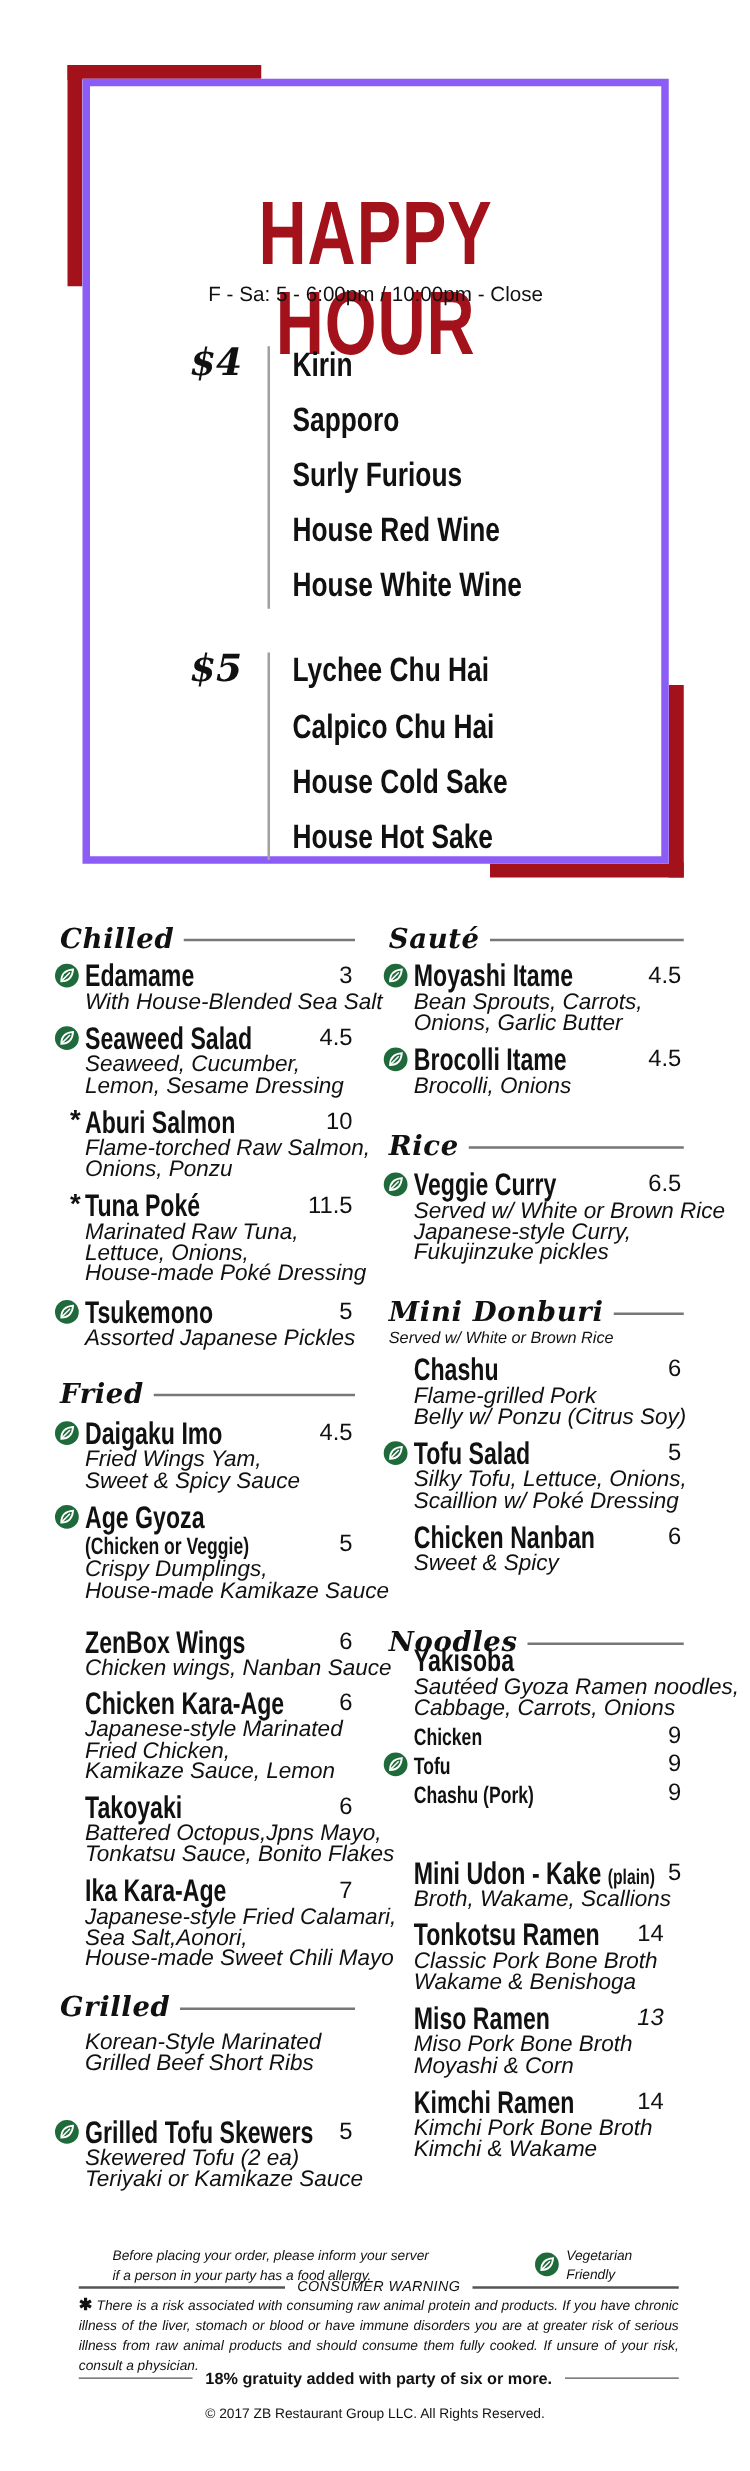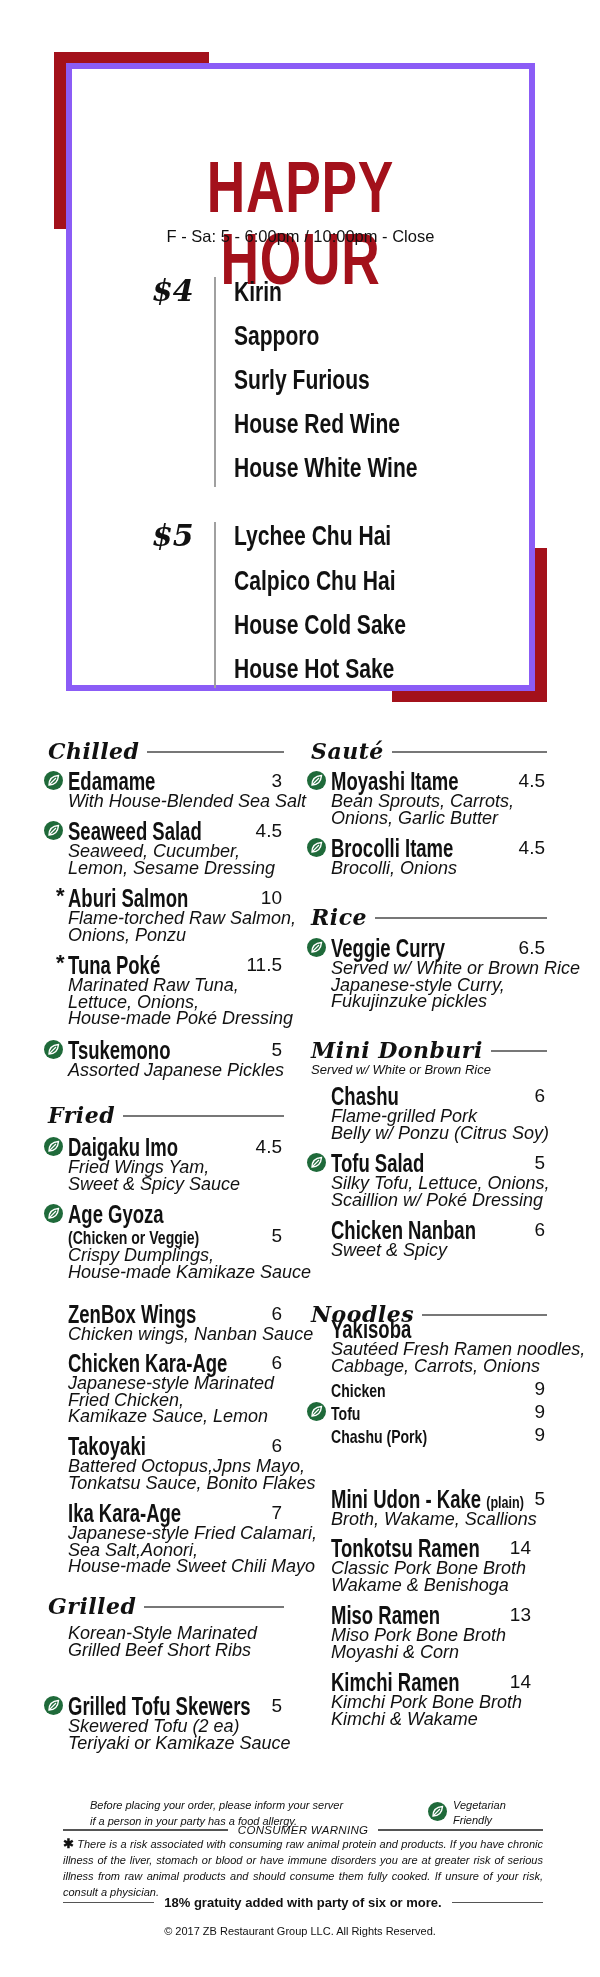--- a/index.html
+++ b/index.html
@@ -388,21 +388,21 @@
 
 <div class="sec-head" style="left:311px;top:1284px;width:236px;margin-top:17px;">
   <span class="sec-title">Noodles</span>
   <span class="sec-line"></span>
 </div>
 
 <div class="item" style="left:307px;top:1315px;width:238px;">
   <div class="item-row">
     <span class="item-name">Yakisoba</span>
   </div>
-  <div class="item-desc">Sautéed Fresh Ramen noodles,</div>
+  <div class="item-desc">Sautéed Gyoza Ramen noodles,</div>
   <div class="item-desc">Cabbage, Carrots, Onions</div>
   <div class="item-row" style="height:23px;margin-top:3px;">
     <span class="item-name small">Chicken</span>
     <span class="item-price" style="top:0;">9</span>
   </div>
   <div class="item-row" style="height:23px;">
     <span class="leaf" style="top:2px;">
         <svg width="13" height="13" viewBox="0 0 13 13">
           <path d="M2 11 C2 5 6 2 11.5 1.5 C11 7 8 11 2 11 Z" fill="none" stroke="#fff" stroke-width="1.4"></path>
           <path d="M2.5 10.5 L9 4" stroke="#fff" stroke-width="1.2"></path>
@@ -430,21 +430,21 @@
     <span class="item-name">Tonkotsu Ramen</span>
     <span class="item-price" style="right:14px;">14</span>
   </div>
   <div class="item-desc">Classic Pork Bone Broth</div>
   <div class="item-desc">Wakame &amp; Benishoga</div>
 </div>
 
 <div class="item" style="left:307px;top:1601px;width:238px;">
   <div class="item-row">
     <span class="item-name">Miso Ramen</span>
-    <span class="item-price" style="right:14px;">13</span>
+    <span class="item-price" style="right:14px;font-style:italic;">13</span>
   </div>
   <div class="item-desc">Miso Pork Bone Broth</div>
   <div class="item-desc">Moyashi &amp; Corn</div>
 </div>
 
 <div class="item" style="left:307px;top:1668px;width:238px;">
   <div class="item-row">
     <span class="item-name">Kimchi Ramen</span>
     <span class="item-price" style="right:14px;">14</span>
   </div>

